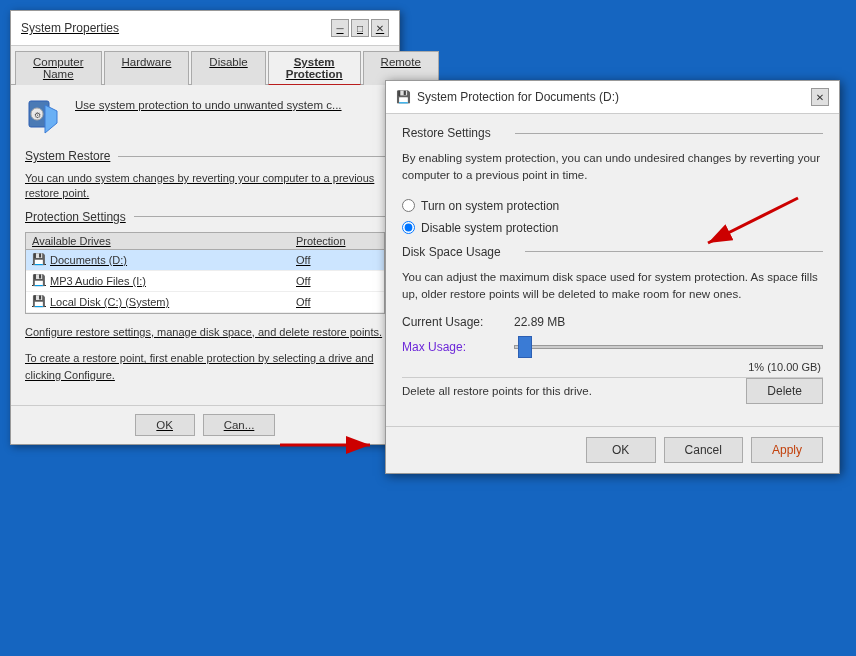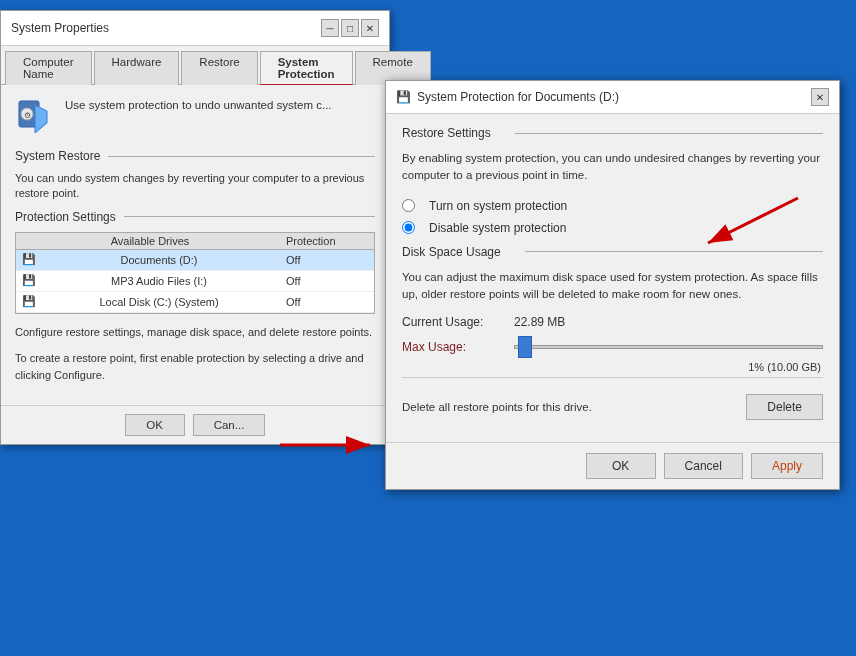--- a/index.html
+++ b/index.html
@@ -10,25 +10,26 @@
       font-family: 'Segoe UI', Tahoma, Arial, sans-serif;
       font-size: 12px;
       overflow: hidden;
       position: relative;
     }
 
     
     .sys-props-window {
       position: absolute;
       top: 10px;
-      left: 0;
+      left: 10px;
       width: 390px;
       background: #f0f0f0;
       border: 1px solid #999;
       box-shadow: 2px 2px 8px rgba(0,0,0,0.4);
+      text-decoration: underline;
     }
     .window-titlebar {
       background: #fff;
       padding: 8px 10px;
       display: flex;
       align-items: center;
       justify-content: space-between;
       border-bottom: 1px solid #ccc;
       font-size: 12px;
       color: #333;
@@ -67,20 +68,21 @@
       padding: 4px 17px;
       font-size: 11.5px;
       cursor: pointer;
       border: 1px solid #aaa;
       border-bottom: none;
       background: #e0e0e0;
       margin-right: 2px;
       color: #333;
       position: relative;
       top: 1px;
+      text-align: center;
     }
     .tab.active {
       background: #f0f0f0;
       font-weight: 600;
       border-bottom: 1px solid #b91c1c;
       z-index: 1;
     }
 
     
     .window-content {
@@ -141,21 +143,21 @@
       margin-bottom: 10px;
     }
     .table-header-row {
       display: flex;
       background: #e0e0e0;
       border-bottom: 1px solid #aaa;
       padding: 2px 6px;
       font-size: 11px;
       color: #333;
     }
-    .col-drive { flex: 1; text-align: center; }
+    .col-drive { flex: 1; }
     .col-protection { width: 90px; padding-left: 8px; }
     .table-row {
       display: flex;
       padding: 3px 6px;
       font-size: 11px;
       color: #333;
       border-bottom: 1px solid #eee;
       align-items: center;
     }
     .table-row.selected {
@@ -246,21 +248,21 @@
     }
     .sp-description {
       font-size: 11.5px;
       color: #333;
       line-height: 1.5;
       margin-bottom: 14px;
     }
     .radio-option {
       display: flex;
       align-items: center;
-      gap: 14px;
+      gap: 6px;
       margin-bottom: 8px;
       font-size: 12px;
       color: #333;
     }
     .radio-input {
       width: 13px;
       height: 13px;
       cursor: pointer;
     }
 
@@ -290,21 +292,21 @@
       color: #333;
     }
     .max-usage-row {
       display: flex;
       align-items: center;
       gap: 12px;
       margin-bottom: 4px;
     }
     .max-label {
       font-size: 12px;
-      color: #7f1d1d;
+      color: #6d28d9;
       width: 100px;
     }
     .slider-container {
       flex: 1;
       position: relative;
       height: 20px;
       display: flex;
       align-items: center;
     }
     .slider-track {
@@ -333,21 +335,21 @@
     .slider-percent {
       text-align: right;
       font-size: 11px;
       color: #333;
       padding-right: 2px;
     }
     .delete-row {
       display: flex;
       align-items: center;
       justify-content: space-between;
-      padding-top: 16px;
+      padding-top: 0;
       border-top: 1px solid #ccc;
       margin-top: 4px;
     }
     .delete-label {
       font-size: 11.5px;
       color: #333;
     }
     .sp-bottom-buttons {
       display: flex;
       justify-content: flex-end;
@@ -386,21 +388,21 @@
     <div class="titlebar-controls">
       <div class="titlebar-btn">─</div>
       <div class="titlebar-btn">□</div>
       <div class="titlebar-btn close">✕</div>
     </div>
   </div>
 
   <div class="tabs-bar">
     <div class="tab">Computer Name</div>
     <div class="tab">Hardware</div>
-    <div class="tab">Restore</div>
+    <div class="tab">Disable</div>
     <div class="tab active">System Protection</div>
     <div class="tab">Remote</div>
   </div>
 
   <div class="window-content">
     <div class="header-section">
       <div class="header-icon">
         <svg width="40" height="40" viewBox="0 0 40 40">
           <rect x="4" y="4" width="20" height="26" rx="2" fill="#4a7ab5" stroke="#2c5fb3" stroke-width="1"></rect>
           <polygon points="20,8 32,14 32,26 20,36" fill="#6ab0f5" stroke="#3a7bd5" stroke-width="1"></polygon>

